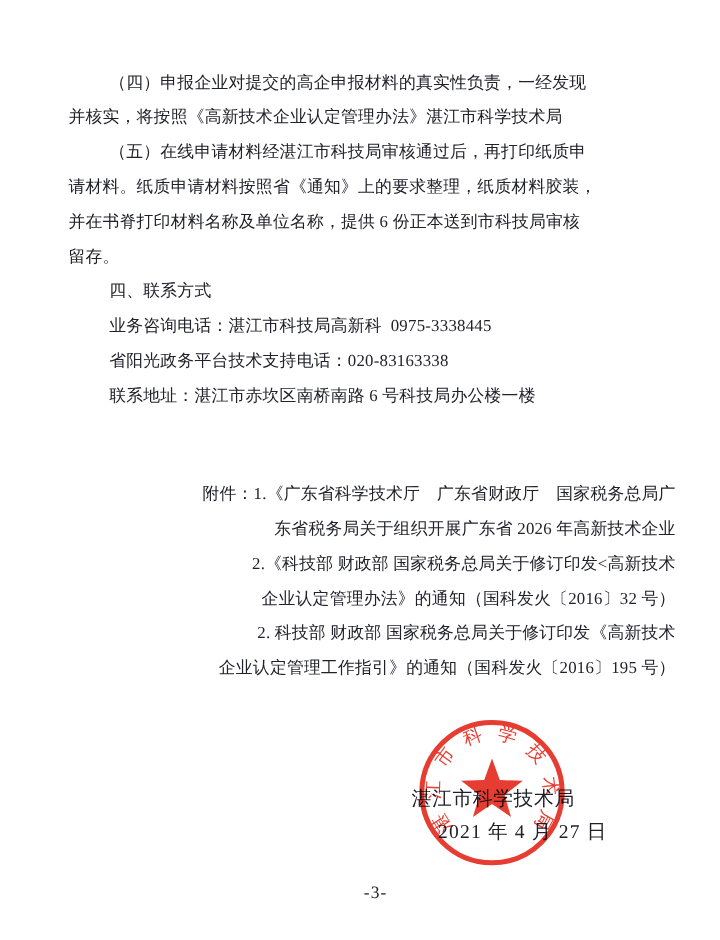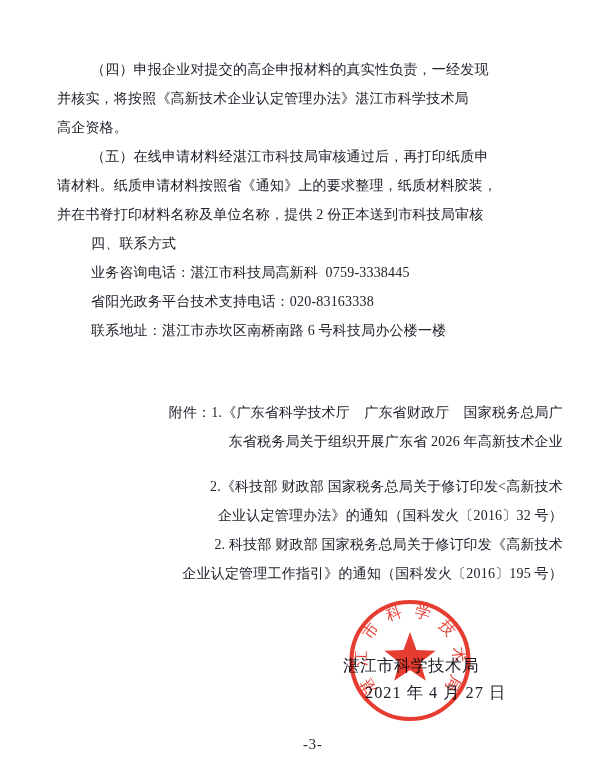--- a/index.html
+++ b/index.html
@@ -25,21 +25,21 @@
   .attach {
     position: absolute;
     top: 398px;
     left: 93px;
     width: 470px;
     font-size: 14px;
     line-height: 29px;
     text-align: right;
   }
   .attach .line.hang { padding-left: 72px; }
-  .attach .line.num2 { padding-left: 50px; margin-top: 16px; }
+  .attach .line.num2 { padding-left: 50px; }
   .attach .line.num3 { padding-left: 52px; }
   .sig-agency {
     position: absolute;
     top: 655px;
     left: 343px;
     font-size: 16.5px;
     white-space: pre;
     letter-spacing: 0.5px;
   }
   .sig-date {
@@ -73,26 +73,26 @@
   }
 </style>
 </head>
 <body>
 
 <div class="page">
 
   <div class="body-text">
     <div class="line ind">（四）申报企业对提交的高企申报材料的真实性负责，一经发现</div>
     <div class="line">并核实，将按照《高新技术企业认定管理办法》湛江市科学技术局</div>
-    <div class="line">高企资格。</div>
     <div class="line ind">（五）在线申请材料经湛江市科技局审核通过后，再打印纸质申</div>
     <div class="line">请材料。纸质申请材料按照省《通知》上的要求整理，纸质材料胶装，</div>
-    <div class="line">并在书脊打印材料名称及单位名称，提供 2 份正本送到市科技局审核</div>
+    <div class="line">并在书脊打印材料名称及单位名称，提供 6 份正本送到市科技局审核</div>
+    <div class="line">留存。</div>
     <div class="line ind">四、联系方式</div>
-    <div class="line ind">业务咨询电话：湛江市科技局高新科  0759-3338445</div>
+    <div class="line ind">业务咨询电话：湛江市科技局高新科  0975-3338445</div>
     <div class="line ind">省阳光政务平台技术支持电话：020-83163338</div>
     <div class="line ind">联系地址：湛江市赤坎区南桥南路 6 号科技局办公楼一楼</div>
   </div>
 
   <div class="attach">
     <div class="line"><span>附件：</span><span>1.《广东省科学技术厅　广东省财政厅　国家税务总局广</span></div>
     <div class="line hang">东省税务局关于组织开展广东省 2026 年高新技术企业</div>
     <div class="line num2">2.《科技部 财政部 国家税务总局关于修订印发&lt;高新技术</div>
     <div class="line hang">企业认定管理办法》的通知（国科发火〔2016〕32 号）</div>
     <div class="line num3">2. 科技部 财政部 国家税务总局关于修订印发《高新技术</div>

